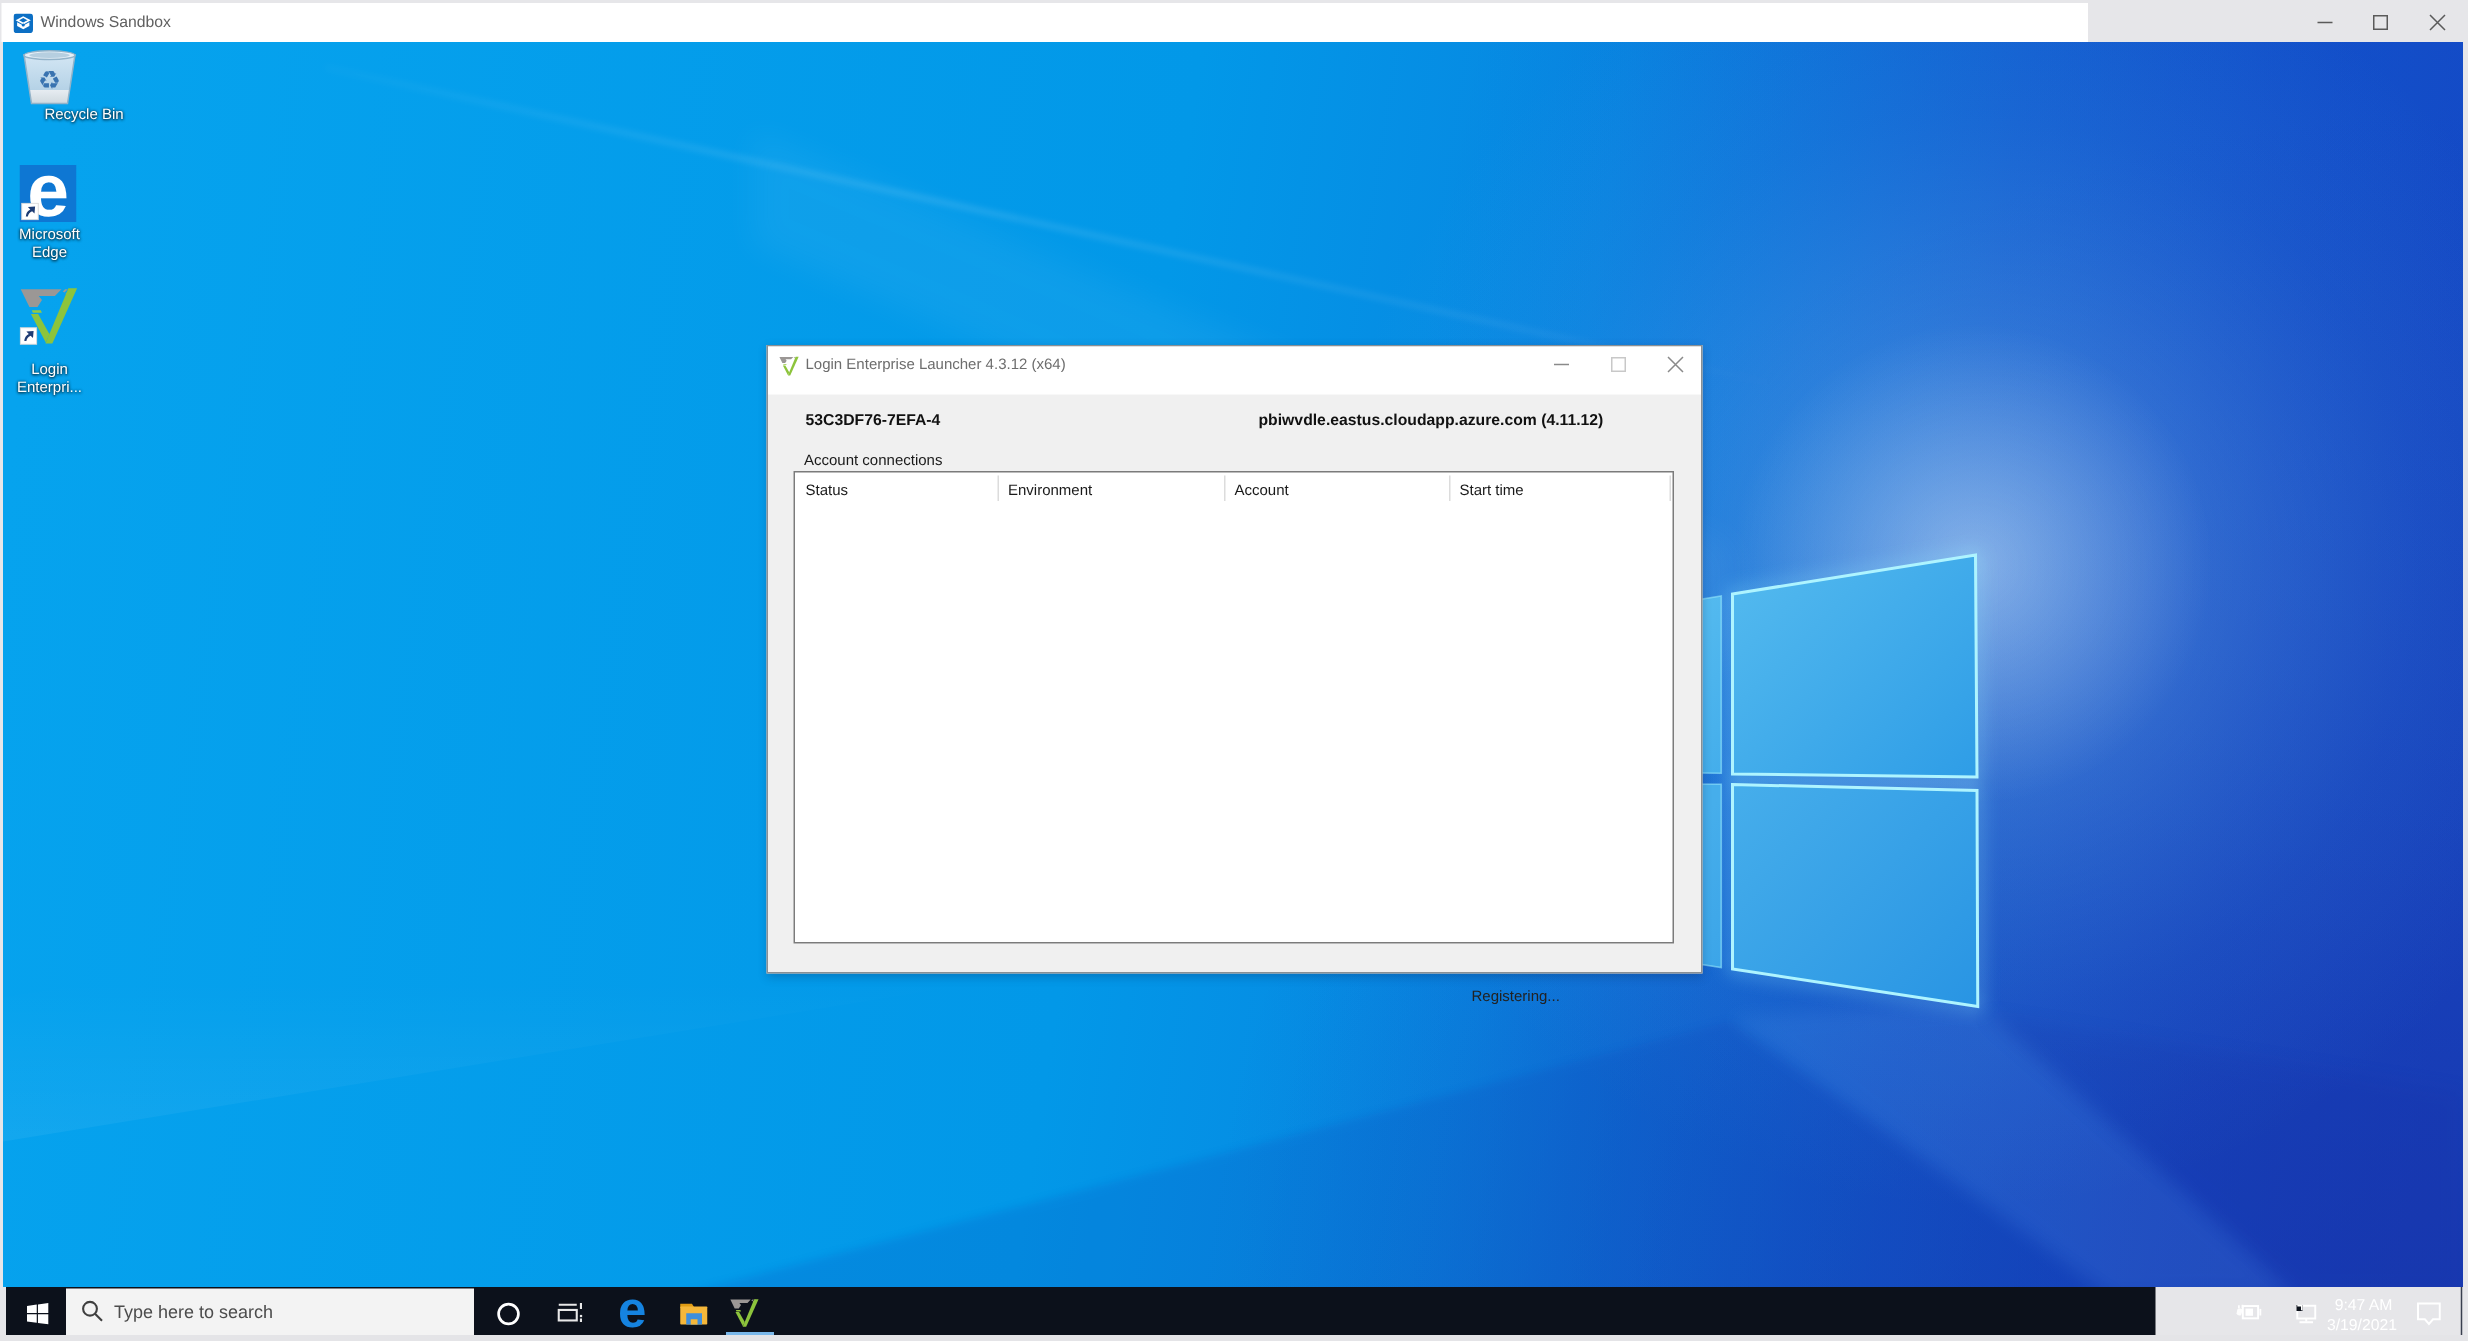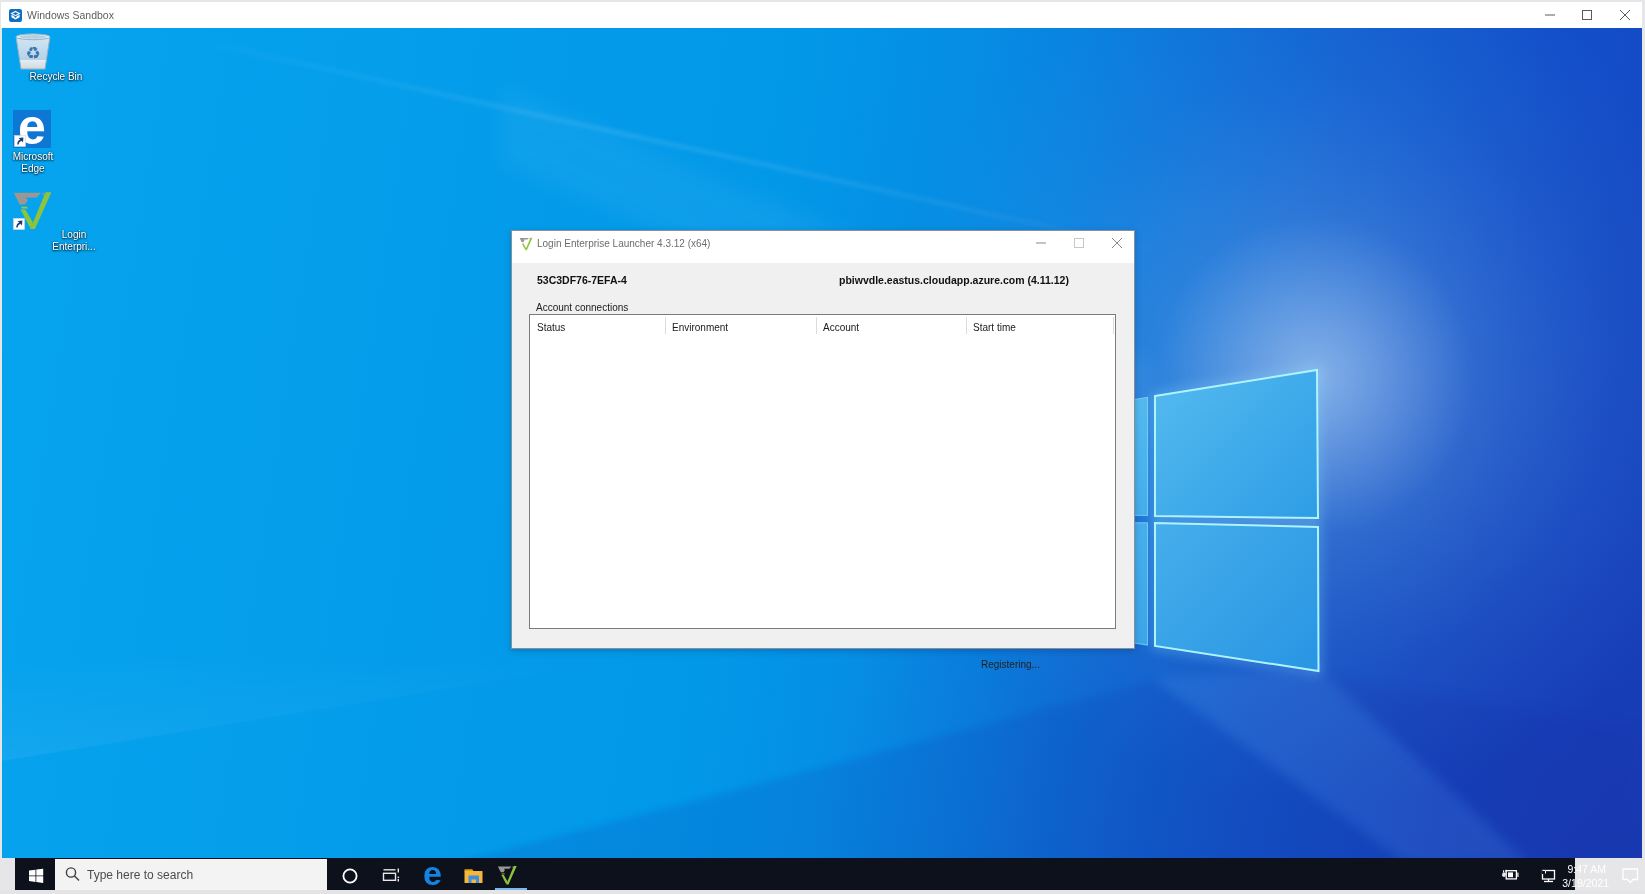--- a/index.html
+++ b/index.html
@@ -1,24 +1,24 @@
 <!DOCTYPE html>
 <html><head>
 <meta charset="utf-8">
 <style>
   html,body{margin:0;padding:0;}
   body{width:1645px;height:894px;overflow:hidden;position:relative;
        font-family:"Liberation Sans", sans-serif;background:#e6e6e9;}
   #win{position:absolute;left:0;top:0;width:1645px;height:894px;}
-  #titlebar{position:absolute;left:1px;top:2px;width:1641px;height:26px;background:#ffffff;}
+  #titlebar{position:absolute;left:1px;top:2px;width:1391px;height:26px;background:#ffffff;}
   #tb-icon{position:absolute;left:8px;top:7px;width:13px;height:13px;}
   #tb-text{position:absolute;left:26px;top:7px;font-size:10.5px;color:#606060;}
   .capbtn{position:absolute;top:0;width:38px;height:26px;}
   #desktop{position:absolute;left:2px;top:28px;width:1640px;height:830px;overflow:hidden;}
-  #taskbar{position:absolute;left:15px;top:858px;width:1560px;height:32px;background:#0c111b;}
+  #taskbar{position:absolute;left:4px;top:858px;width:1433px;height:32px;background:#0c111b;}
   #bottomstrip{position:absolute;left:0px;top:890px;width:1645px;height:4px;background:#e4e4e7;}
   .dlabel{color:#fff;font-size:10px;text-align:center;line-height:11.5px;
           text-shadow:0 1px 2px rgba(0,0,0,0.85), 0 0 2px rgba(0,0,0,0.6);}
   
   #dialog{position:absolute;left:509px;top:202px;width:622px;height:417px;
           background:#f0f0f0;border:1px solid #898f94;box-shadow:0 2px 6px rgba(10,40,90,0.28);}
   #dlg-title{position:absolute;left:0;top:0;width:100%;height:32px;background:#ffffff;}
   #dlg-title-text{position:absolute;left:25px;top:7px;font-size:10px;color:#6d6d6d;}
   #dlg-body-texts div{position:absolute;}
   #dlg-list{position:absolute;left:17px;top:83px;width:585px;height:313px;background:#fff;
@@ -169,21 +169,21 @@
         <use href="#shortcutarrow"></use>
       </svg>
     <div class="dlabel" style="position:absolute;left:0px;top:123px;width:62px;">Microsoft<br>Edge</div>
 
     <svg style="position:absolute;left:10px;top:159px;" width="44" height="44" viewBox="0 0 44 44">
       <use href="#lvlogo"></use>
     </svg>
     <svg style="position:absolute;left:11px;top:190px;" width="12" height="12" viewBox="0 0 12 12">
         <use href="#shortcutarrow"></use>
       </svg>
-    <div class="dlabel" style="position:absolute;left:0px;top:201px;width:62px;padding-left:41px;">Login<br>Enterpri...</div>
+    <div class="dlabel" style="position:absolute;left:0px;top:213px;width:62px;">Login<br>Enterpri...</div>
 
     
     <div id="dialog">
       <div id="dlg-title">
         <svg style="position:absolute;left:7px;top:5px;" width="15" height="15" viewBox="0 0 44 44">
           <use href="#lvlogo"></use>
         </svg>
         <div id="dlg-title-text">Login Enterprise Launcher 4.3.12 (x64)</div>
         <svg style="position:absolute;left:512px;top:0;" width="34" height="24" viewBox="0 0 34 24">
           <line x1="12" y1="12" x2="22" y2="12" stroke="#8a8a8a" stroke-width="1"></line>

